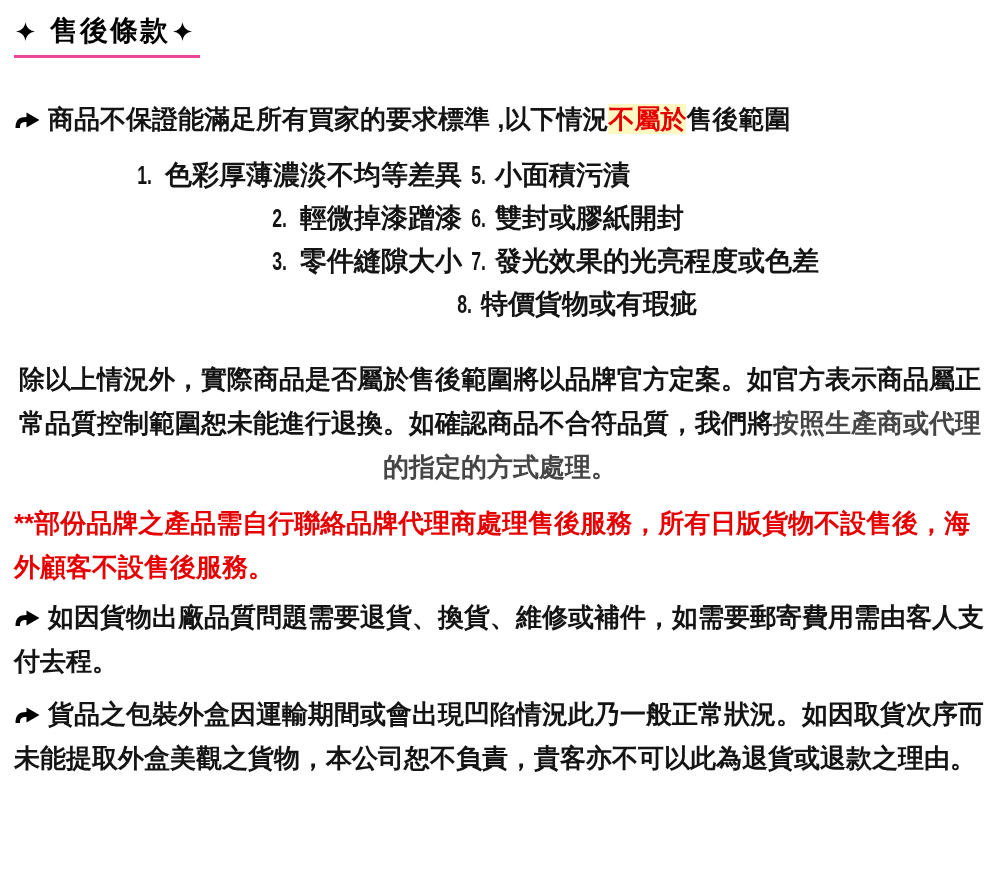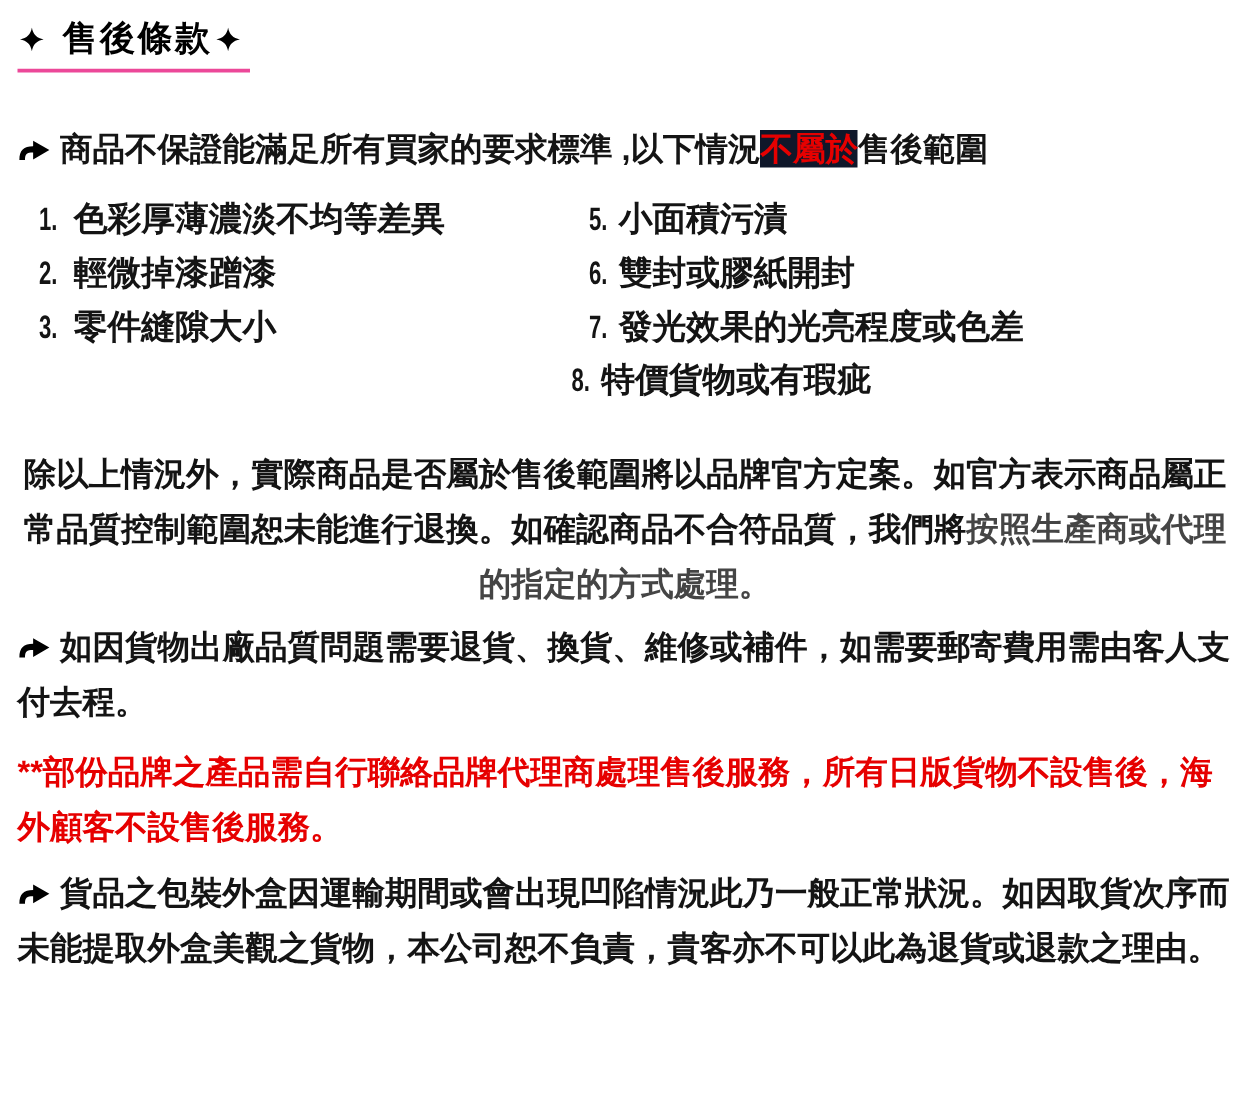--- a/index.html
+++ b/index.html
@@ -33,30 +33,30 @@
   .para {
     font-size: 26px;
     line-height: 44px;
     margin: 0;
   }
   .intro { margin-top: 21px; }
 
   .heading { margin-top: 39px; }
   .arrow { display: inline-block; margin-right: 7px; position: relative; top: 1px; }
   .arrow svg { width: 27px; height: 19px; display: inline-block; }
-  .hl { background: #0f172a; color: #e60000; }
+  .hl { background: #fef9c3; color: #e60000; }
 
   
   .list {
     display: flex;
     margin-top: 13px;
     font-size: 27px;
   }
   .col { display: flex; flex-direction: column; }
-  .col-left { width: 448px; }
+  .col-left { width: 448px; align-items: flex-end; }
   .li { line-height: 43px; white-space: nowrap; }
   .num {
     display: inline-block;
     font-size: 26px;
     transform: scaleX(0.68);
     transform-origin: right center;
     text-align: right;
   }
   .col-left .num { width: 32px; margin-right: 13px; }
   .col-right .num { width: 24px; margin-right: 9px; }
@@ -109,26 +109,26 @@
       <div class="li"><span class="num">6.</span><span>雙封或膠紙開封</span></div>
       <div class="li"><span class="num">7.</span><span>發光效果的光亮程度或色差</span></div>
       <div class="li li-offset"><span class="num">8.</span><span>特價貨物或有瑕疵</span></div>
     </div>
   </div>
 
   
   <p class="para official"><span>除以上情況外，實際商品是否屬於售後範圍將以品牌官方定案。如官方表示商品屬正常品質控制範圍恕未能進行退換。如確認商品不合符品質，我們將</span><span class="em-gray">按照生產商或代理的指定的方式處理。</span></p>
 
   
+  <p class="para red">**部份品牌之產品需自行聯絡品牌代理商處理售後服務，所有日版貨物不設售後，海外顧客不設售後服務。</p>
+
+  
   <p class="para note"><span class="arrow"><svg viewBox="0 0 26 19">
           <path d="M1 18 C1 10 4.5 7 12 7 L12 2.5 L25 10 L12 17.5 L12 12 C6.8 12 5.5 13.2 5.5 18 Z" fill="#000"></path>
         </svg></span><span>如因貨物出廠品質問題需要退貨、換貨、維修或補件，如需要郵寄費用需由客人支付去程。</span></p>
-
-  
-  <p class="para red">**部份品牌之產品需自行聯絡品牌代理商處理售後服務，所有日版貨物不設售後，海外顧客不設售後服務。</p>
 
   <p class="para note note-2"><span class="arrow"><svg viewBox="0 0 26 19">
           <path d="M1 18 C1 10 4.5 7 12 7 L12 2.5 L25 10 L12 17.5 L12 12 C6.8 12 5.5 13.2 5.5 18 Z" fill="#000"></path>
         </svg></span><span>貨品之包裝外盒因運輸期間或會出現凹陷情況此乃一般正常狀況。如因取貨次序而未能提取外盒美觀之貨物，本公司恕不負責，貴客亦不可以此為退貨或退款之理由。</span></p>
 
   
 
   
   
 

